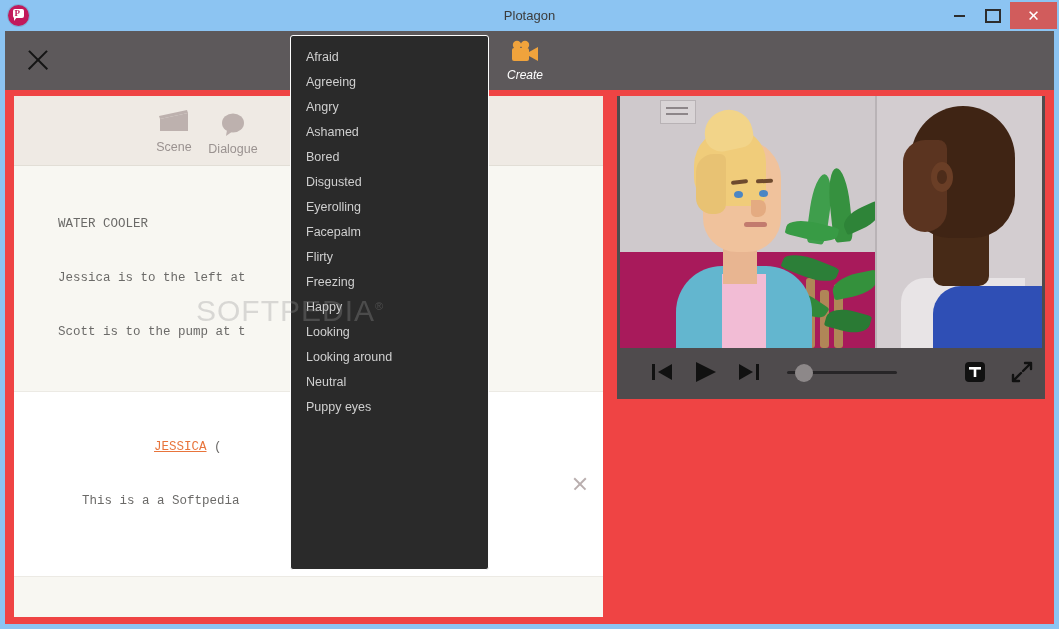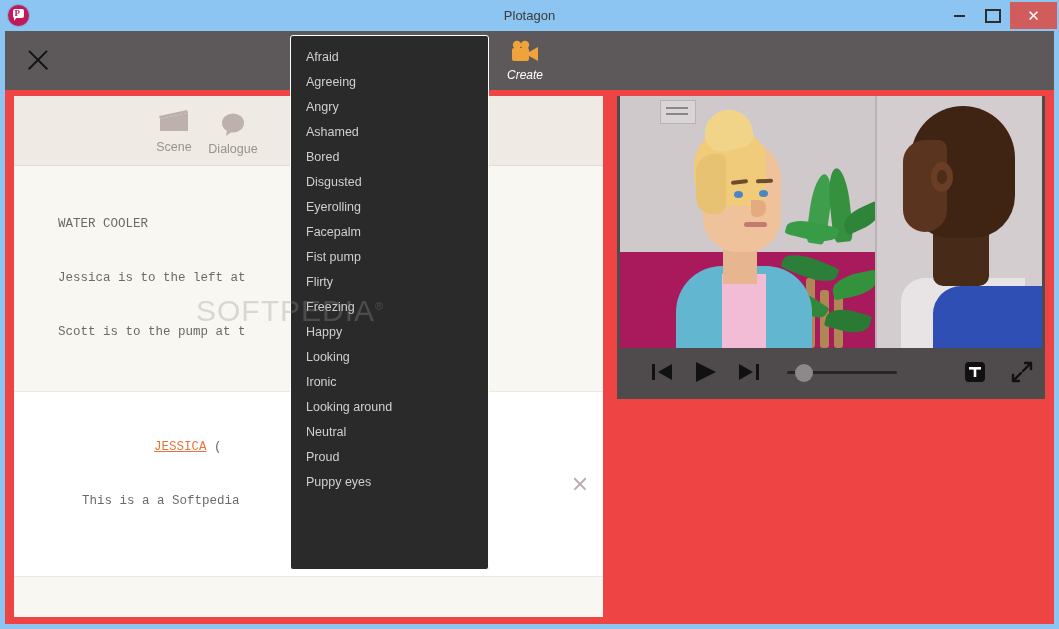--- a/index.html
+++ b/index.html
@@ -402,29 +402,26 @@
   <div class="dropdown">
     <div class="dtop"></div>
     <div class="ditem">Afraid</div>
     <div class="ditem">Agreeing</div>
     <div class="ditem">Angry</div>
     <div class="ditem">Ashamed</div>
     <div class="ditem">Bored</div>
     <div class="ditem">Disgusted</div>
     <div class="ditem">Eyerolling</div>
     <div class="ditem">Facepalm</div>
-    <div class="ditem">Fist pump</div>
     <div class="ditem">Flirty</div>
     <div class="ditem">Freezing</div>
     <div class="ditem">Happy</div>
     <div class="ditem">Looking</div>
-    <div class="ditem">Ironic</div>
     <div class="ditem">Looking around</div>
     <div class="ditem">Neutral</div>
-    <div class="ditem">Proud</div>
     <div class="ditem">Puppy eyes</div>
   </div>
 
   <div class="wm">
     <span>SOFTPEDIA</span><sup>®</sup>
   </div>
 
 </div>
 
 </body></html>

